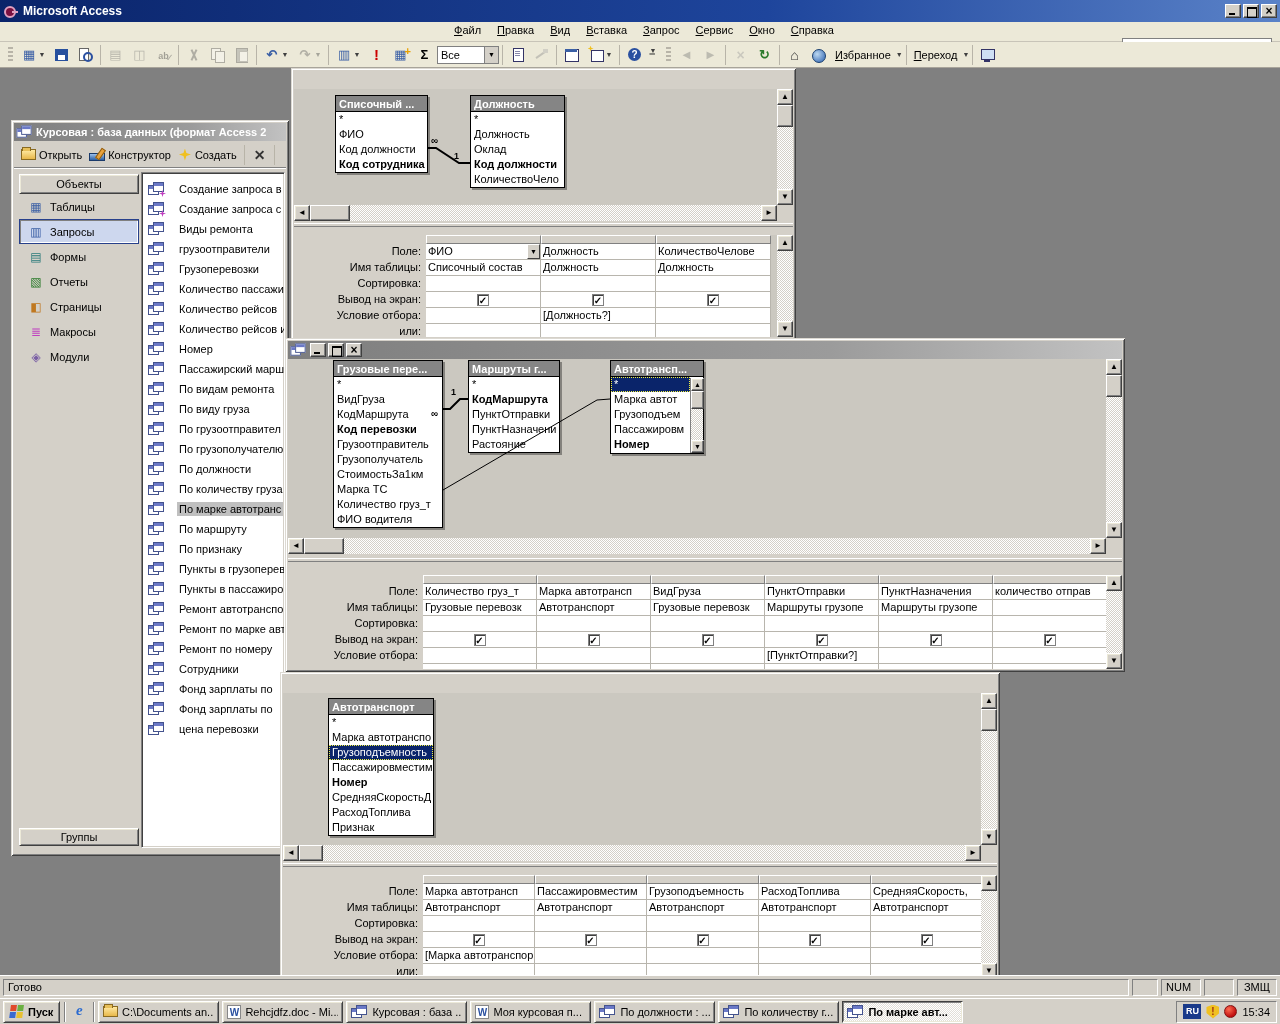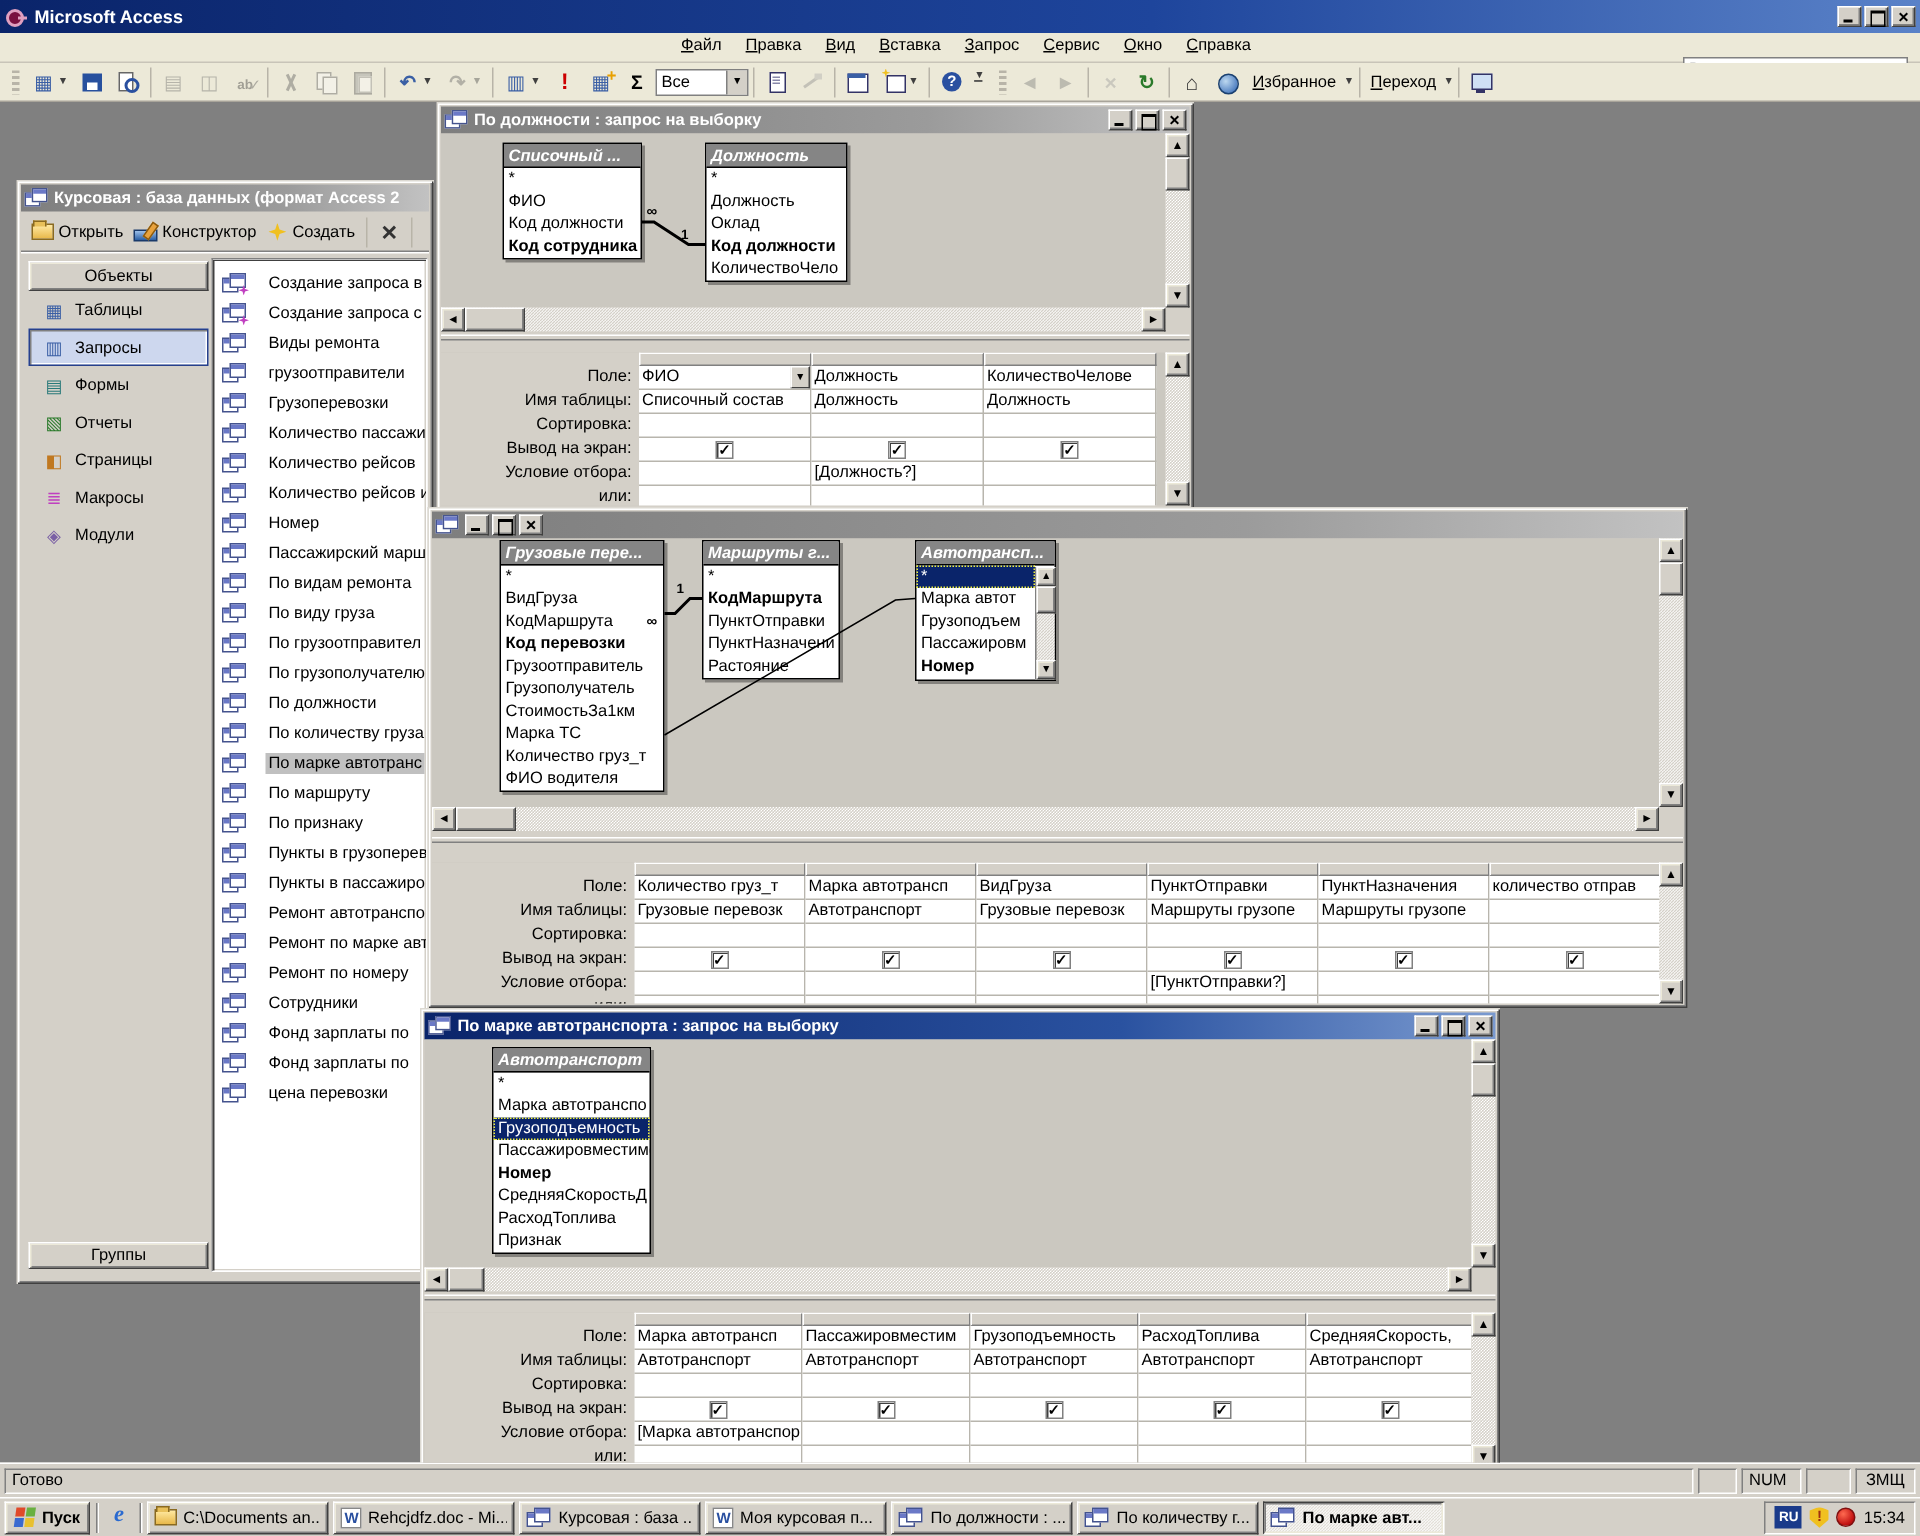--- a/index.html
+++ b/index.html
@@ -145,21 +145,21 @@
   .qic i.a { left:0; top:3px; } .qic i.b { left:5px; top:0; }
   .qic.wiz::after { content:""; position:absolute; right:-1px; bottom:-1px; width:7px; height:7px; background:#c040c0;
                     clip-path:polygon(50% 0,62% 38%,100% 50%,62% 62%,50% 100%,38% 62%,0 50%,38% 38%); }
   .qic.tic { transform:scale(.95); }
 
   
   .pane { position:absolute; background:#cbc8c0; overflow:hidden; }
   .join { position:absolute; left:0; top:0; pointer-events:none; }
   .ft { position:absolute; background:#fff; border:1px solid #000; box-shadow:2px 2px 0 rgba(0,0,0,.35); font-size:11px; }
   .ft-hdr { height:16px; line-height:16px; background:#858585; color:#fff; font-weight:bold; padding:0 3px;
-            border-bottom:1px solid #000; overflow:hidden; white-space:nowrap;font-style:italic; }
+            border-bottom:1px solid #000; overflow:hidden; white-space:nowrap; }
   .ft-row { height:15px; line-height:15px; padding:0 3px; white-space:nowrap; overflow:hidden; }
   .ft-row.key { font-weight:bold; }
   .ft-row.sel { background:#0a246a; color:#fff; outline:1px dotted #f0f040; outline-offset:-1px; }
   .ft.has-scroll .ft-body { margin-right:13px; }
   .ft-vs { position:absolute; right:0; top:17px; bottom:0; width:13px; border-left:1px solid #808080;
            background:#d4d0c8; }
   .ft-vs .sbb { width:13px; height:13px; font-size:7px; line-height:11px; }
 
   .dither { background-color:#d4d0c8;
             background-image:linear-gradient(45deg,#fff 25%,transparent 25%,transparent 75%,#fff 75%),
@@ -617,32 +617,20 @@
           <span class="qic">
             <i class="a"></i>
             <i class="b"></i>
           </span>
           <span class="lbl">цена перевозки</span>
         </div>
       </div>
   </div>
 
   <div class="win" id="win1" style="left:291px;top:0;width:505px;height:272px;z-index:2">
-    <div class="wtitle inactive">
-      <span class="qic tic">
-          <i class="a"></i>
-          <i class="b"></i>
-        </span>
-      <span class="wtext">По должности : запрос на выборку</span>
-      <span class="wbtns">
-        <span class="wbtn min"></span>
-        <span class="wbtn max"></span>
-        <span class="wbtn close"></span>
-      </span>
-    </div>
     <div class="pane" style="left:3px;top:21px;right:19px;height:116px">
       <div class="ft" style="left:41px;top:6px;width:93px">
           <div class="ft-hdr">Списочный ...</div>
           <div class="ft-body">
             <div class="ft-row">*</div>
             <div class="ft-row">ФИО</div>
             <div class="ft-row">Код должности</div>
             <div class="ft-row key">Код сотрудника</div>
           </div>
         </div>
@@ -849,32 +837,20 @@
         <div class="gcell"></div>
         <div class="gcell"></div>
       </div>
     <div class="vscroll dither" style="right:3px;top:237px;height:94px">
       <span class="sbb" style="top:0">▲</span>
         <span class="sbb" style="bottom:0">▼</span>
     </div>
   </div>
 
   <div class="win" id="win3" style="left:280px;top:604px;width:720px;height:310px;z-index:4">
-    <div class="wtitle active">
-      <span class="qic tic">
-          <i class="a"></i>
-          <i class="b"></i>
-        </span>
-      <span class="wtext">По марке автотранспорта : запрос на выборку</span>
-      <span class="wbtns">
-        <span class="wbtn min"></span>
-        <span class="wbtn max"></span>
-        <span class="wbtn close"></span>
-      </span>
-    </div>
     <div class="pane" style="left:3px;top:21px;right:19px;height:152px">
       <div class="ft" style="left:45px;top:5px;width:106px">
           <div class="ft-hdr">Автотранспорт</div>
           <div class="ft-body">
             <div class="ft-row">*</div>
             <div class="ft-row">Марка автотранспо</div>
             <div class="ft-row sel">Грузоподъемность</div>
             <div class="ft-row">Пассажировместимо</div>
             <div class="ft-row key">Номер</div>
             <div class="ft-row">СредняяСкоростьД</div>

